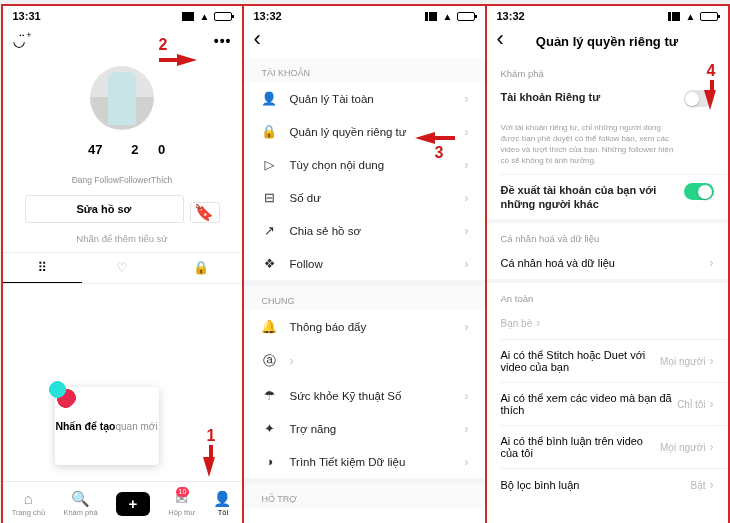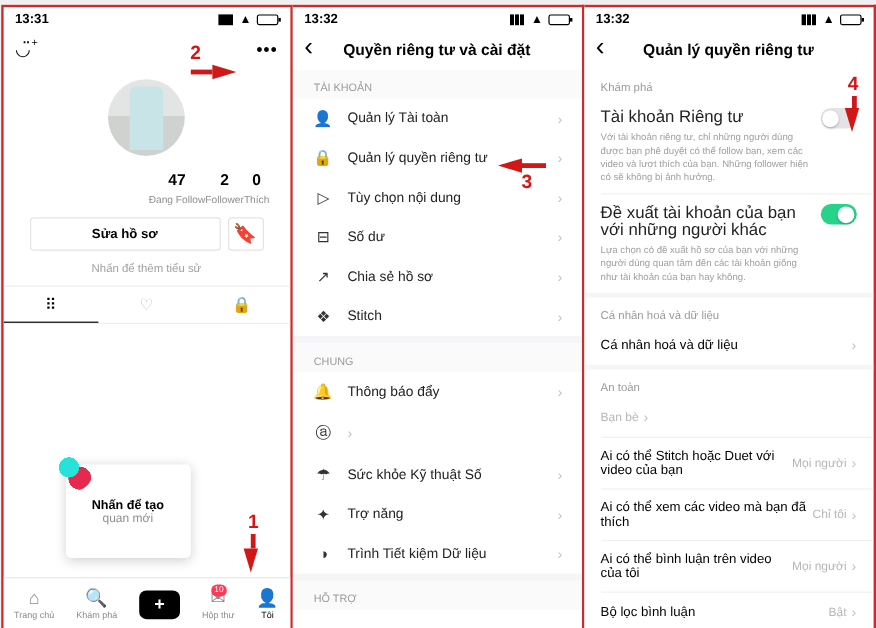--- a/index.html
+++ b/index.html
@@ -22,33 +22,33 @@
 .icon { display:inline-flex; align-items:center; justify-content:center; }
 .add-user { font-size:15px; position:relative; }
 .add-user::after { content:"+"; font-size:9px; position:absolute; top:-2px; right:-6px; }
 .more-h { letter-spacing:1px; font-weight:700; font-size:14px; }
 .caret-dn::after { content:"▾"; font-size:9px; margin-left:2px; }
 
 
 .profile-top { display:flex; flex-direction:column; align-items:center; padding:8px 0 4px; }
 .avatar-photo { width:64px; height:64px; border-radius:50%; background:linear-gradient(#e3e5e4 48%,#d0d2d0 48%); position:relative; overflow:hidden; }
 .avatar-body { position:absolute; left:28%; top:10%; width:44%; height:82%; background:#c9e4e6; border-radius:6px 6px 0 0; }
-.stats { display:flex; justify-content:flex-end; width:100%; padding:8px 17px 4px; }
+.stats { display:flex; justify-content:center; width:100%; padding:8px 0 4px; }
 .stat { text-align:center; }
 .stat-n { font-size:13px; font-weight:600; }
-.stat-l { font-size:8.5px; color:#8f8f91; margin-top:4px; }
-.btn-row { display:flex; gap:6px; padding:6px 22px; }
+.stat-l { font-size:8.5px; color:#8f8f91; margin-top:18px; }
+.btn-row { display:flex; gap:6px; padding:6px 22px;align-items:flex-end; }
 .btn-edit { flex:1; border:1px solid #e4e4e6; border-radius:3px; font-size:11px; font-weight:600; text-align:center; padding:7px 0; background:#fff; }
 .btn-sq { width:30px; border:1px solid #e4e4e6; border-radius:3px; display:flex; align-items:center; justify-content:center; background:#fff; }
 .bio-hint { font-size:9.5px; color:#a0a0a2; text-align:center; padding:4px 18px 8px; }
 .tabs-row { display:flex; border-top:1px solid #eee; border-bottom:1px solid #eee; }
 .tab-i { flex:1; text-align:center; padding:7px 0; color:#bcbcbe; font-size:13px; }
 .tab-i.active { color:#000; border-bottom:1.5px solid #000; }
 
-.create-card { position:absolute; left:52px; bottom:60px; width:104px; height:78px; background:#fff; box-shadow:0 2px 10px rgba(0,0,0,0.18); border-radius:4px; display:flex; flex-direction:column; align-items:center; justify-content:center; font-size:10px; }
+.create-card { position:absolute; left:52px; bottom:60px; width:104px; height:78px; background:#fff; box-shadow:0 2px 10px rgba(0,0,0,0.18); border-radius:4px; display:flex; flex-direction:row; align-items:center; justify-content:center; font-size:10px; }
 .create-card .swirl { position:absolute; top:-8px; left:-8px; width:30px; height:30px; border-radius:50%; background:radial-gradient(circle at 35% 35%,#27e2d8 30%,transparent 31%),radial-gradient(circle at 65% 65%,#e6294d 34%,transparent 35%); }
 .create-card b { font-size:10.5px; }
 
 .bottom-nav { position:absolute; bottom:0; left:0; right:0; height:44px; border-top:1px solid #e7e7e9; display:flex; align-items:center; justify-content:space-around; background:#fff; }
 .nav-item { display:flex; flex-direction:column; align-items:center; font-size:7.5px; color:#8b8b8d; gap:2px; position:relative; }
 .nav-item.active { color:#000; }
 .nav-ic { font-size:15px; color:inherit; line-height:15px; }
 .nav-create { width:34px; height:24px; background:#000; border-radius:6px; color:#fff; display:flex; align-items:center; justify-content:center; font-size:15px; font-weight:700; position:relative; }
 .nav-create::before{content:"";position:absolute;left:-4px;top:0;width:10px;height:100%;background:#27e2d8;border-radius:6px;z-index:-1;}
 .nav-create::after{content:"";position:absolute;right:-4px;top:0;width:10px;height:100%;background:#e6294d;border-radius:6px;z-index:-1;}
@@ -60,22 +60,22 @@
 .srow .ric { width:20px; text-align:center; color:#333; margin-right:10px; font-size:13px; }
 .srow .lab { flex:1; }
 .srow .chev { color:#c3c3c7; font-size:12px; }
 .scroll-area { flex:1; overflow:hidden; }
 .sep-thick { height:6px; background:#f5f5f7; }
 
 
 .p3-section-lbl { font-size:9.5px; color:#9a9a9e; padding:10px 14px 3px; }
 .prow { padding:8px 14px; display:flex; align-items:flex-start; gap:8px; }
 .prow .pmain { flex:1; }
-.ptitle { font-size:14px; color:#222; line-height:14px; }
-.pdesc { font-size:8px; color:#a0a0a2; line-height:11px; margin-top:5px; }
+.ptitle { font-size:11px; color:#222; line-height:14px;font-weight:bold; }
+.pdesc { font-size:8px; color:#a0a0a2; line-height:11px; margin-top:18px; }
 .toggle { width:30px; height:17px; border-radius:10px; position:relative; flex-shrink:0; }
 .toggle.off { background:#e3e3e6; }
 .toggle.on { background:#27d389; }
 .knob { position:absolute; top:1.5px; width:14px; height:14px; border-radius:50%; background:#fff; box-shadow:0 1px 2px rgba(0,0,0,0.25); }
 .toggle.off .knob{ left:1.5px; }
 .toggle.on .knob{ right:1.5px; }
 .valrow { display:flex; align-items:center; padding:9px 14px; font-size:11px; }
 .valrow .vlbl { flex:1; }
 .valrow .vval { color:#b7b7ba; font-size:10px; margin-right:4px; }
 .valrow .chev { color:#c3c3c7; font-size:12px; }
@@ -186,21 +186,20 @@
     <span class="sbi">
           <span class="sig"></span>
           <span class="wifi">▲</span>
           <span class="batt"><span class="batt-fill"></span></span>
         </span>
   </div>
   <div class="hdr">
     <div class="hdr-left">
           <span class="chev-l"></span>
         </div>
-    <div class="hdr-title">Quyền riêng tư và cài đặt</div>
     <div class="hdr-right"></div>
   </div>
   <div class="scroll-area">
     <div class="section-lbl">TÀI KHOẢN</div>
     <div class="srow">
           <span class="ric">👤</span>
           <span class="lab">Quản lý Tài toàn</span>
           <span class="chev">›</span>
         </div>
     <div class="srow">
@@ -218,21 +217,21 @@
           <span class="lab">Số dư</span>
           <span class="chev">›</span>
         </div>
     <div class="srow">
           <span class="ric">↗</span>
           <span class="lab">Chia sẻ hồ sơ</span>
           <span class="chev">›</span>
         </div>
     <div class="srow">
           <span class="ric">❖</span>
-          <span class="lab">Stitch</span>
+          <span class="lab">Follow</span>
           <span class="chev">›</span>
         </div>
     <div class="sep-thick"></div>
     <div class="section-lbl">CHUNG</div>
     <div class="srow">
           <span class="ric">🔔</span>
           <span class="lab">Thông báo đẩy</span>
           <span class="chev">›</span>
         </div>
     <div class="srow">
@@ -288,21 +287,20 @@
         <div class="pdesc">Với tài khoản riêng tư, chỉ những người dùng được bạn phê duyệt có thể follow bạn, xem các video và lượt thích của bạn. Những follower hiện có sẽ không bị ảnh hưởng.</div>
       </div>
       <div class="toggle off">
             <div class="knob"></div>
           </div>
     </div>
     <div class="divl"></div>
     <div class="prow">
       <div class="pmain">
         <div class="ptitle">Đề xuất tài khoản của bạn với những người khác</div>
-        <div class="pdesc">Lựa chọn có đề xuất hồ sơ của bạn với những người dùng quan tâm đến các tài khoản giống như tài khoản của bạn hay không.</div>
       </div>
       <div class="toggle on">
             <div class="knob"></div>
           </div>
     </div>
     <div class="sep-thick" style="height:4px"></div>
     <div class="p3-section-lbl">Cá nhân hoá và dữ liệu</div>
     <div class="valrow">
           <span class="vlbl">Cá nhân hoá và dữ liệu</span>
           <span class="chev">›</span>

